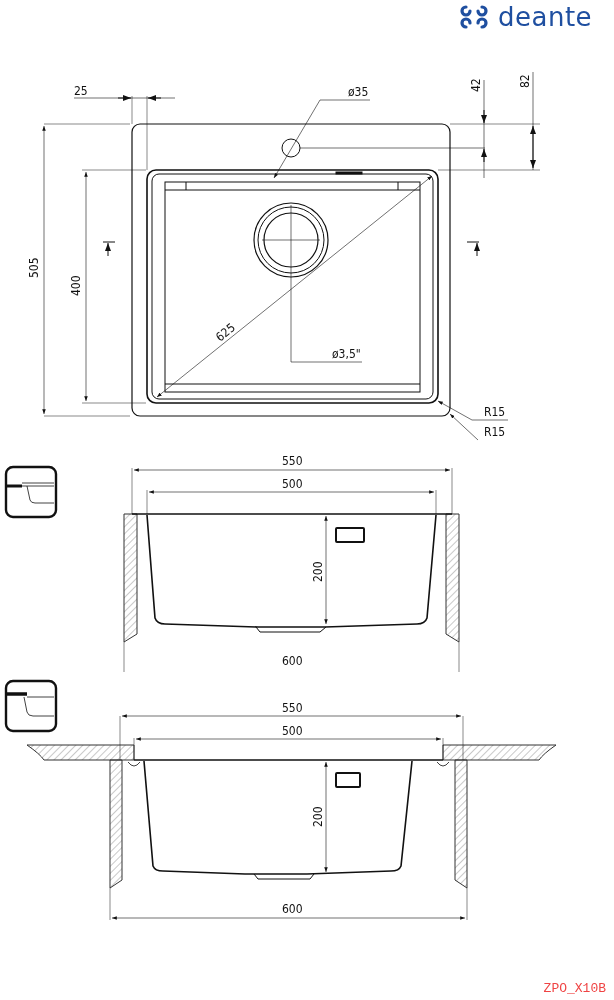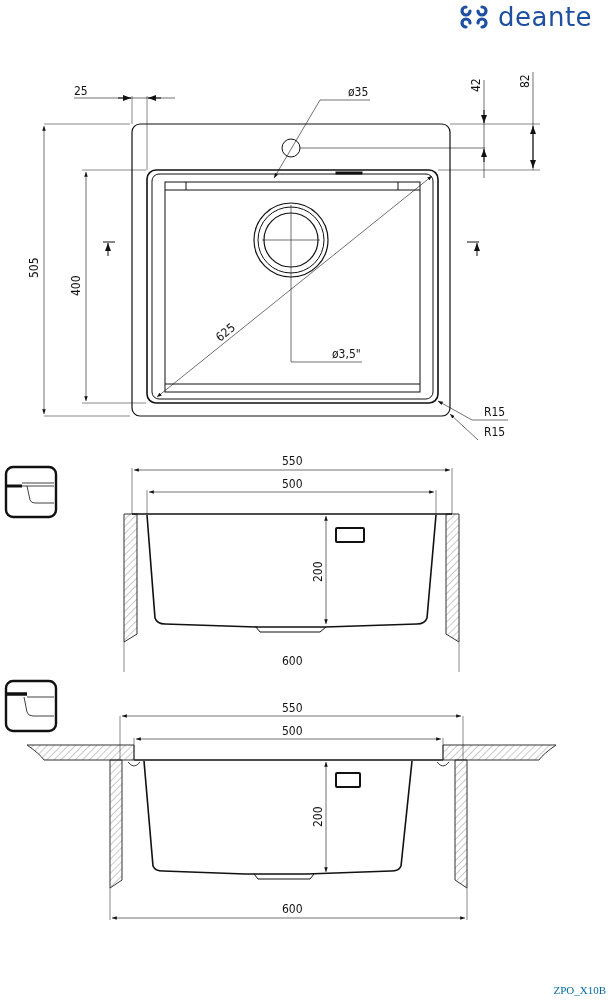--- a/index.html
+++ b/index.html
@@ -1,20 +1,20 @@
 <!DOCTYPE html>
 <html><head>
 <meta charset="utf-8">
 <style>
   html,body{margin:0;padding:0;background:#fff;}
   body{width:614px;height:1000px;position:relative;overflow:hidden;font-family:"Liberation Sans",sans-serif;}
   #drawing{position:absolute;left:0;top:0;}
   .logo{position:absolute;left:456px;top:2px;display:flex;align-items:center;gap:6px;justify-content:space-between;}
   .logo-text{font-family:"DejaVu Sans",sans-serif;font-size:26px;color:#1f4fa0;letter-spacing:0.5px;font-weight:normal;}
-  .code{position:absolute;right:8px;bottom:4px;font-size:11px;color:#0369a1;font-family:Liberation Serif, serif;}
+  .code{position:absolute;right:8px;bottom:4px;font-size:13px;color:#ef4444;font-family:Liberation Mono, monospace;}
   .dim{font-family:"DejaVu Sans Condensed","DejaVu Sans",sans-serif;font-size:12px;fill:#111;}
 </style>
 </head>
 <body>
 
 <div class="logo">
   <svg width="36" height="28" viewBox="0 0 36 28">
     <g fill="none" stroke="#1f4fa0" stroke-width="3.2" stroke-linecap="round">
       <path d="M10 4 a4 4 0 1 0 4 4"></path>
       <path d="M26 4 a4 4 0 1 1 -4 4"></path>

